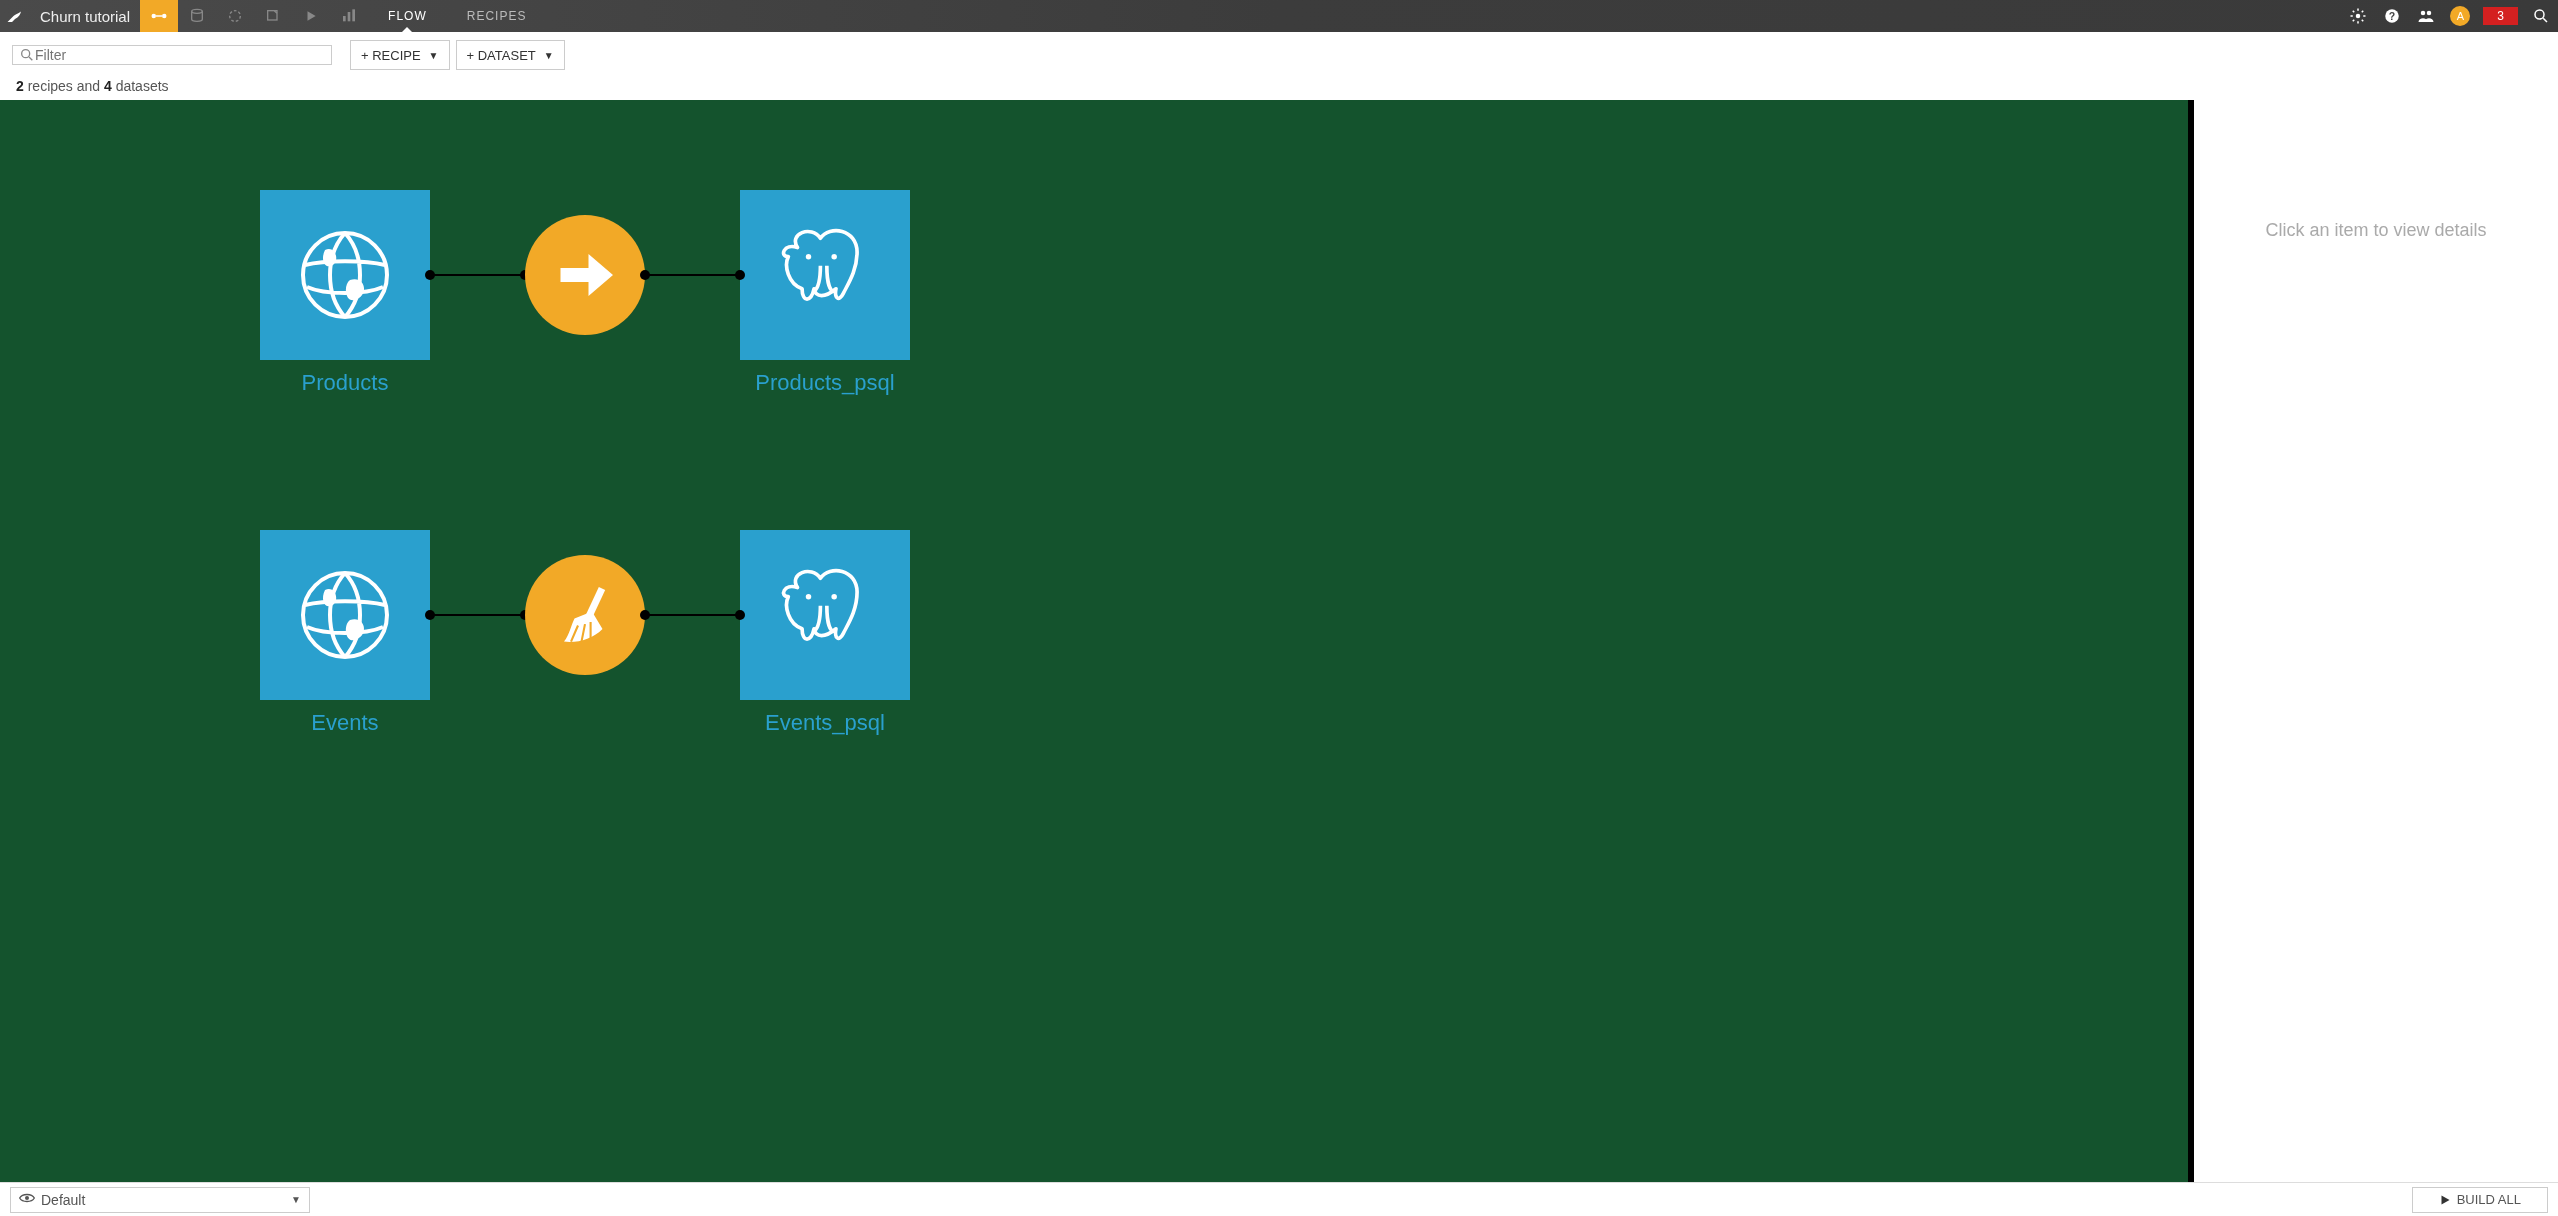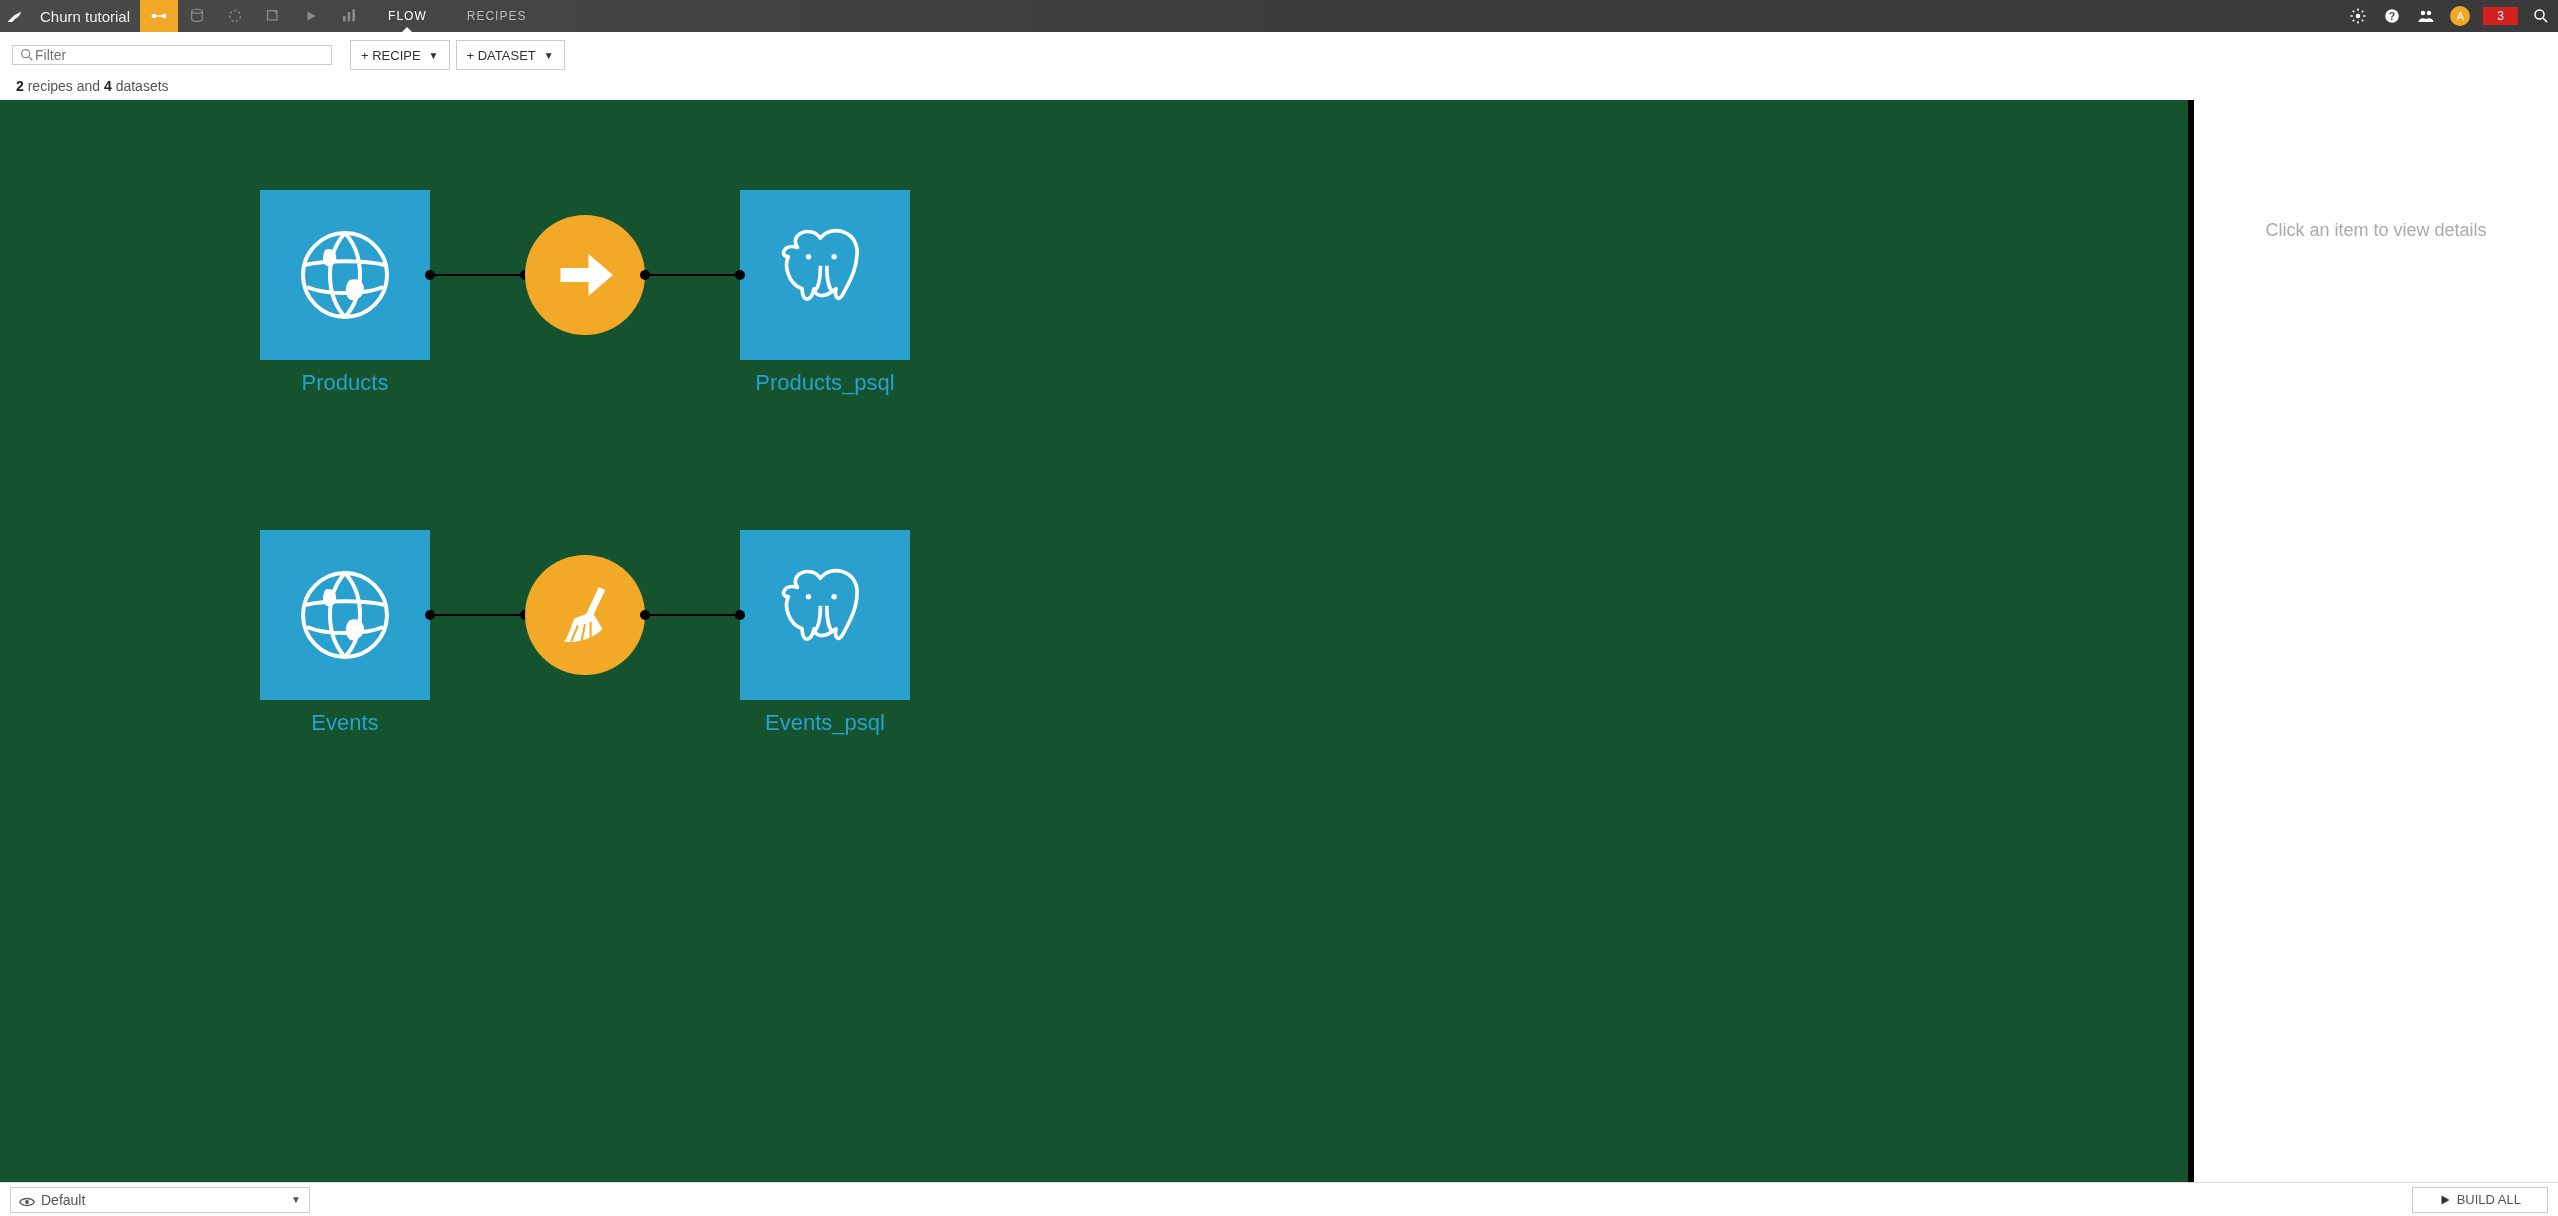--- a/index.html
+++ b/index.html
@@ -292,21 +292,21 @@
 
   </div>
 
   <div class="sidepanel">
     <div class="placeholder">Click an item to view details</div>
   </div>
 </div>
 
 <div class="bottombar">
   <div class="select-view">
-    <span style="display:flex;align-items:flex-end;gap:6px;">
+    <span style="display:flex;align-items:flex-start;gap:6px;">
       <svg width="16" height="12" viewBox="0 0 24 16">
           <path d="M1 8 C5 1 19 1 23 8 C19 15 5 15 1 8 Z" fill="none" stroke="#555" stroke-width="2"></path>
           <circle cx="12" cy="8" r="3" fill="#555"></circle>
         </svg>
       <span>Default</span>
     </span>
     <span style="font-size:10px;">▼</span>
   </div>
   <div class="spacer"></div>
   <div class="build-btn">

